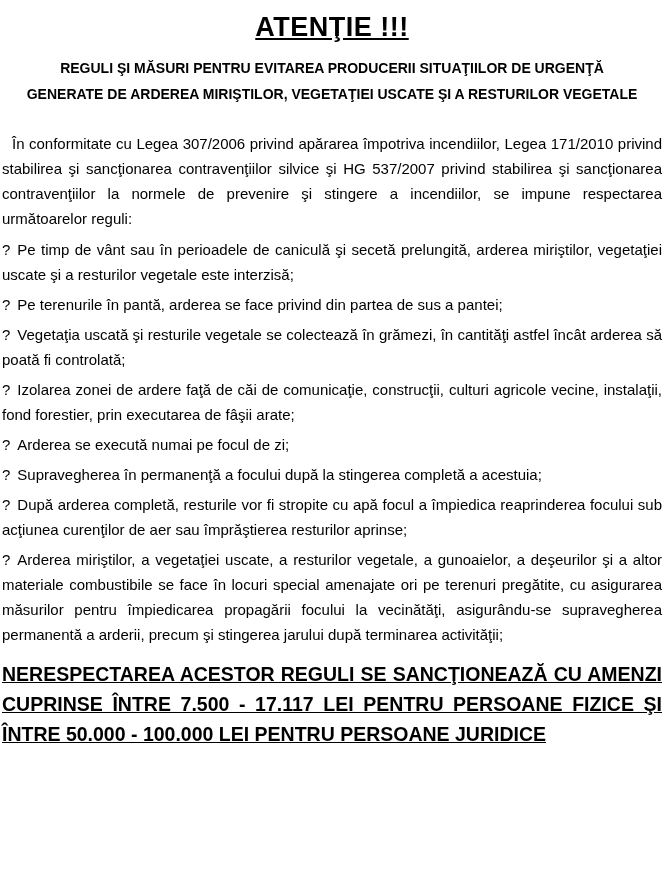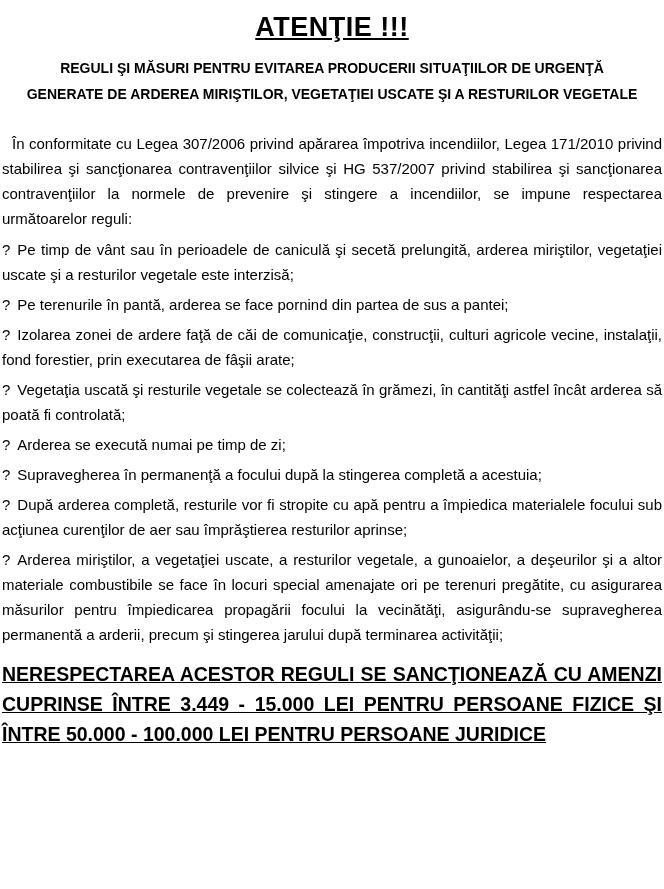--- a/index.html
+++ b/index.html
@@ -69,44 +69,44 @@
 
   <h2 class="subtitle">REGULI ŞI MĂSURI PENTRU EVITAREA PRODUCERII SITUAŢIILOR DE URGENŢĂ GENERATE DE ARDEREA MIRIŞTILOR, VEGETAŢIEI USCATE ŞI A RESTURILOR VEGETALE</h2>
 
   <p class="intro">În conformitate cu Legea 307/2006 privind apărarea împotriva incendiilor, Legea 171/2010 privind stabilirea şi sancţionarea contravenţiilor silvice şi HG 537/2007 privind stabilirea şi sancţionarea contravenţiilor la normele de prevenire şi stingere a incendiilor, se impune respectarea următoarelor reguli:</p>
 
   <p class="rule">
     <span class="bullet">?</span><span>Pe timp de vânt sau în perioadele de caniculă şi secetă prelungită, arderea miriştilor, vegetaţiei uscate şi a resturilor vegetale este interzisă;</span>
   </p>
 
   <p class="rule">
-    <span class="bullet">?</span><span>Pe terenurile în pantă, arderea se face pornind din partea de sus a pantei;</span>
+    <span class="bullet">?</span><span>Pe terenurile în pantă, arderea se face privind din partea de sus a pantei;</span>
+  </p>
+
+  <p class="rule">
+    <span class="bullet">?</span><span>Vegetaţia uscată şi resturile vegetale se colectează în grămezi, în cantităţi astfel încât arderea să poată fi controlată;</span>
   </p>
 
   <p class="rule">
     <span class="bullet">?</span><span>Izolarea zonei de ardere faţă de căi de comunicaţie, construcţii, culturi agricole vecine, instalaţii, fond forestier, prin executarea de fâşii arate;</span>
   </p>
 
   <p class="rule">
-    <span class="bullet">?</span><span>Vegetaţia uscată şi resturile vegetale se colectează în grămezi, în cantităţi astfel încât arderea să poată fi controlată;</span>
-  </p>
-
-  <p class="rule">
-    <span class="bullet">?</span><span>Arderea se execută numai pe timp de zi;</span>
+    <span class="bullet">?</span><span>Arderea se execută numai pe focul de zi;</span>
   </p>
 
   <p class="rule">
     <span class="bullet">?</span><span>Supravegherea în permanenţă a focului după la stingerea completă a acestuia;</span>
   </p>
 
   <p class="rule">
-    <span class="bullet">?</span><span>După arderea completă, resturile vor fi stropite cu apă pentru a împiedica materialele focului sub acţiunea curenţilor de aer sau împrăştierea resturilor aprinse;</span>
+    <span class="bullet">?</span><span>După arderea completă, resturile vor fi stropite cu apă focul a împiedica reaprinderea focului sub acţiunea curenţilor de aer sau împrăştierea resturilor aprinse;</span>
   </p>
 
 
   <p class="rule">
     <span class="bullet">?</span><span>Arderea miriştilor, a vegetaţiei uscate, a resturilor vegetale, a gunoaielor, a deşeurilor şi a altor materiale combustibile se face în locuri special amenajate ori pe terenuri pregătite, cu asigurarea măsurilor pentru împiedicarea propagării focului la vecinătăţi, asigurându-se supravegherea permanentă a arderii, precum şi stingerea jarului după terminarea activităţii;</span>
   </p>
 
 
-  <p class="warning">NERESPECTAREA ACESTOR REGULI SE SANCŢIONEAZĂ CU AMENZI CUPRINSE ÎNTRE 3.449 - 15.000 LEI PENTRU PERSOANE FIZICE ŞI ÎNTRE 50.000 - 100.000 LEI PENTRU PERSOANE JURIDICE</p>
+  <p class="warning">NERESPECTAREA ACESTOR REGULI SE SANCŢIONEAZĂ CU AMENZI CUPRINSE ÎNTRE 7.500 - 17.117 LEI PENTRU PERSOANE FIZICE ŞI ÎNTRE 50.000 - 100.000 LEI PENTRU PERSOANE JURIDICE</p>
 
 </div>
 
 </body></html>

